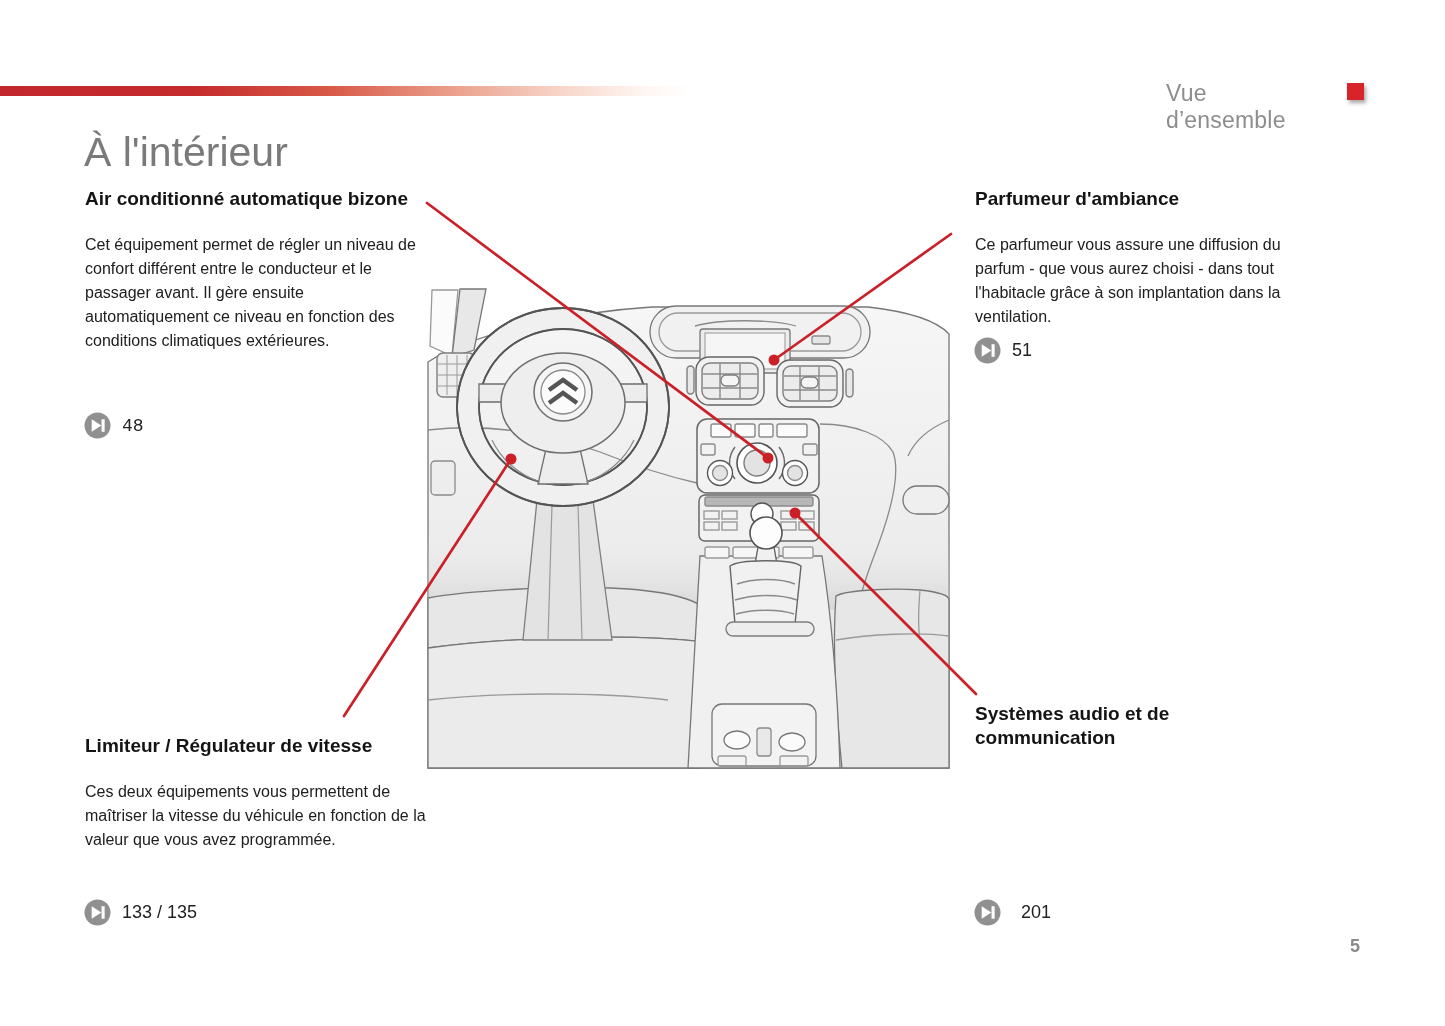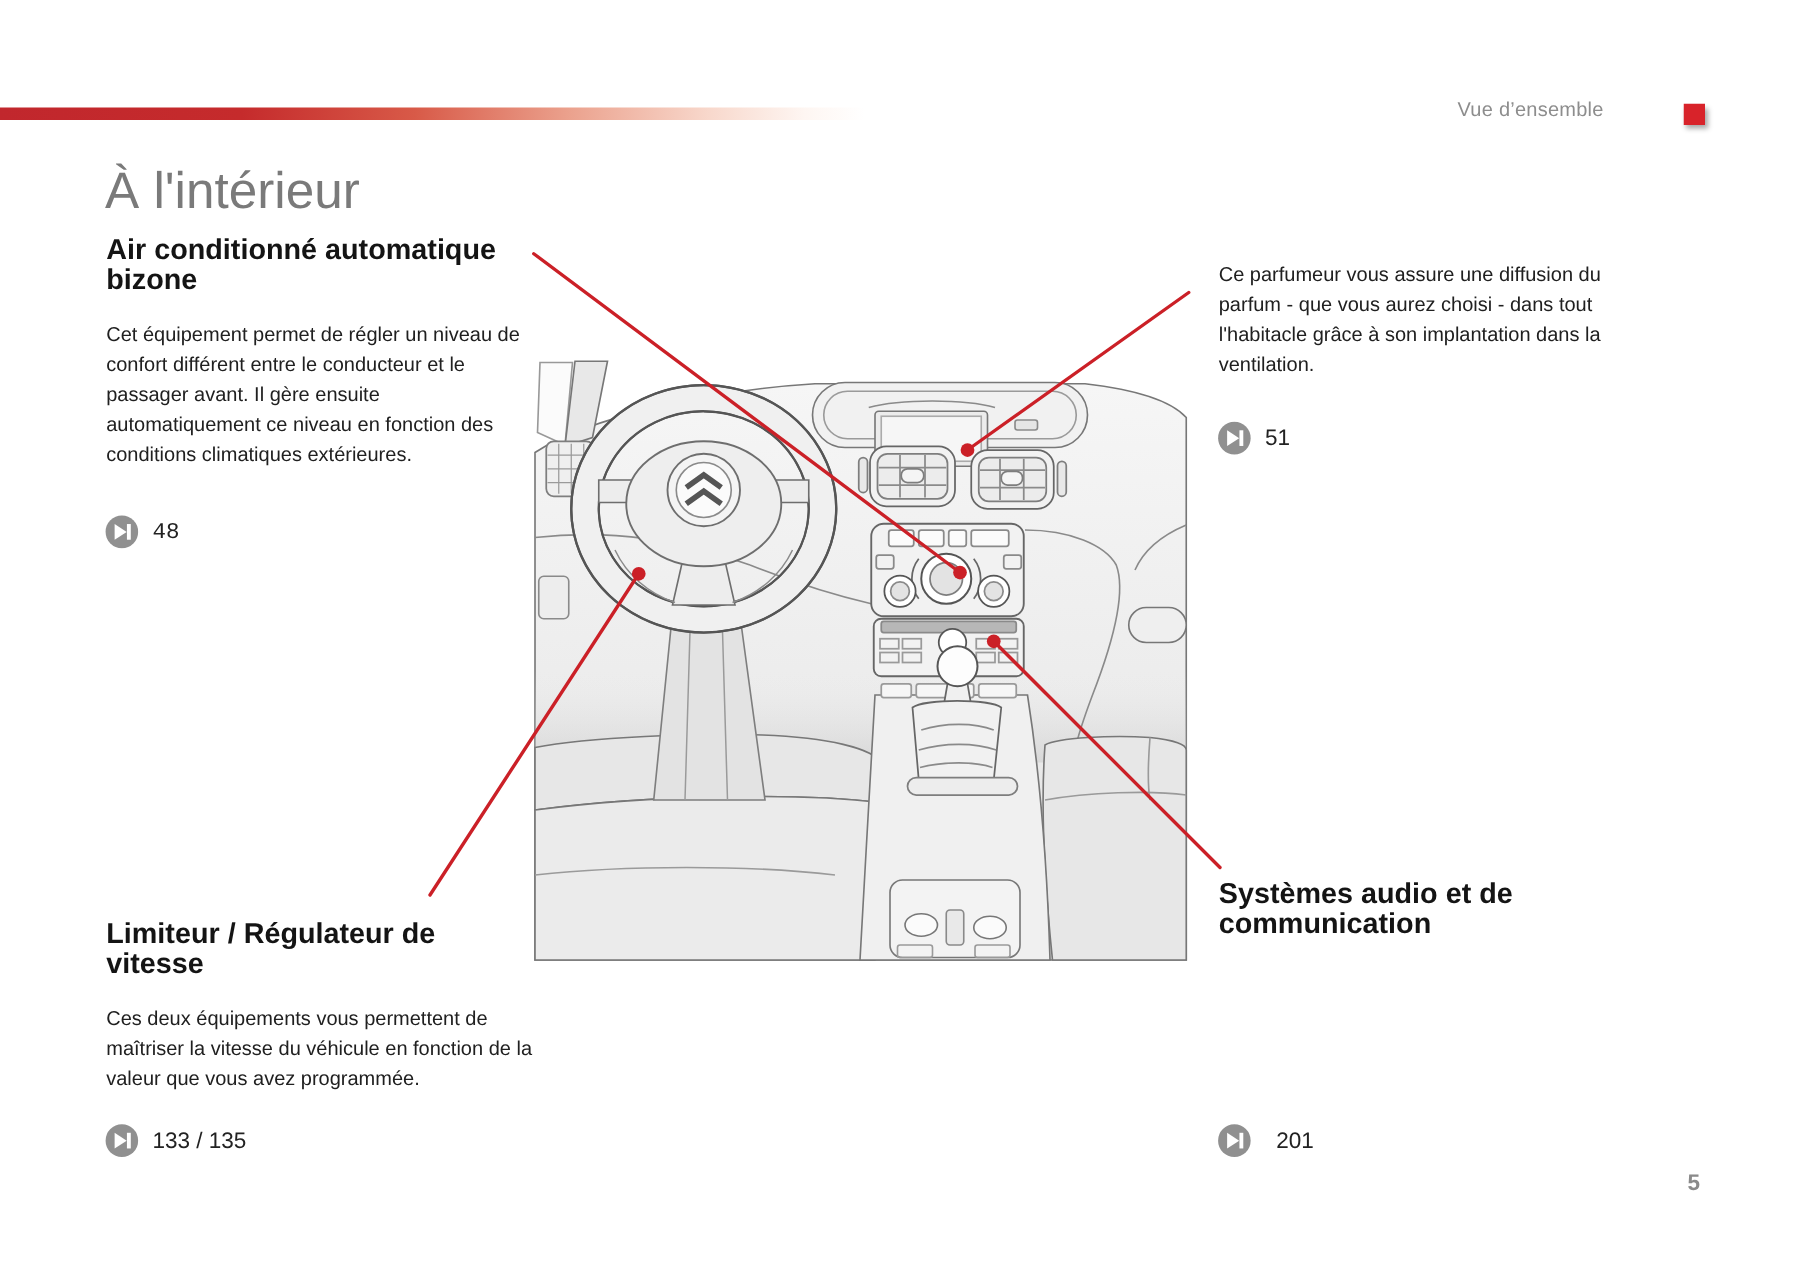--- a/index.html
+++ b/index.html
@@ -8,33 +8,33 @@
     font-family:"Liberation Sans", sans-serif; overflow:hidden;
   }
   .top-bar {
     position:absolute; left:0; top:86px; width:692px; height:10px;
     background:linear-gradient(to right,
       #c1272d 0%, #c52b2c 28%, #d85a48 48%, #eba28e 66%,
       #f8d8cc 82%, #fef6f2 93%, rgba(255,255,255,0) 100%);
   }
   .section-label {
     position:absolute; top:80px; left:1166px; width:150px;
-    font-size:16px; color:#8d8d8d; letter-spacing:0.2px;
+    font-size:23px; color:#8d8d8d; letter-spacing:0.2px;
   }
   .accent-square {
     position:absolute; top:83px; left:1347px; width:17px; height:17px;
     background:#d8232a; box-shadow:2px 3px 4px rgba(0,0,0,0.35);
   }
   .page-title {
     position:absolute; left:84px; top:129px;
     font-size:41px; font-weight:400; color:#7a7a7a;
   }
   .feature { position:absolute; }
   .feature h2 {
-    margin:0; font-size:23px; line-height:24px; font-weight:bold; color:#141414;
+    margin:0; font-size:19px; line-height:24px; font-weight:bold; color:#141414;
   }
   .feature p {
     margin:22px 0 0 0; font-size:16px; line-height:24px; color:#202020;
   }
   .f-climate   { left:85px;  top:187px; width:344px; }
   .f-fragrance { left:975px; top:187px; width:334px; }
   .f-speed     { left:85px;  top:734px; width:344px; }
   .f-audio     { left:975px; top:702px; width:334px; }
   .page-ref {
     position:absolute; display:flex; align-items:center; gap:11px;
@@ -211,20 +211,21 @@
       </g>
     </g>
   </svg>
 
   <div class="feature f-climate">
     <h2>Air conditionné automatique bizone</h2>
     <p>Cet équipement permet de régler un niveau de confort différent entre le conducteur et le passager avant. Il gère ensuite automatiquement ce niveau en fonction des conditions climatiques extérieures.</p>
   </div>
 
   <div class="feature f-fragrance">
+    <h2>Parfumeur d'ambiance</h2>
     <p>Ce parfumeur vous assure une diffusion du parfum - que vous aurez choisi - dans tout l'habitacle grâce à son implantation dans la ventilation.</p>
   </div>
 
   <div class="feature f-speed">
     <h2>Limiteur / Régulateur de vitesse</h2>
     <p>Ces deux équipements vous permettent de maîtriser la vitesse du véhicule en fonction de la valeur que vous avez programmée.</p>
   </div>
 
   <div class="feature f-audio">
     <h2>Systèmes audio et de communication</h2>

